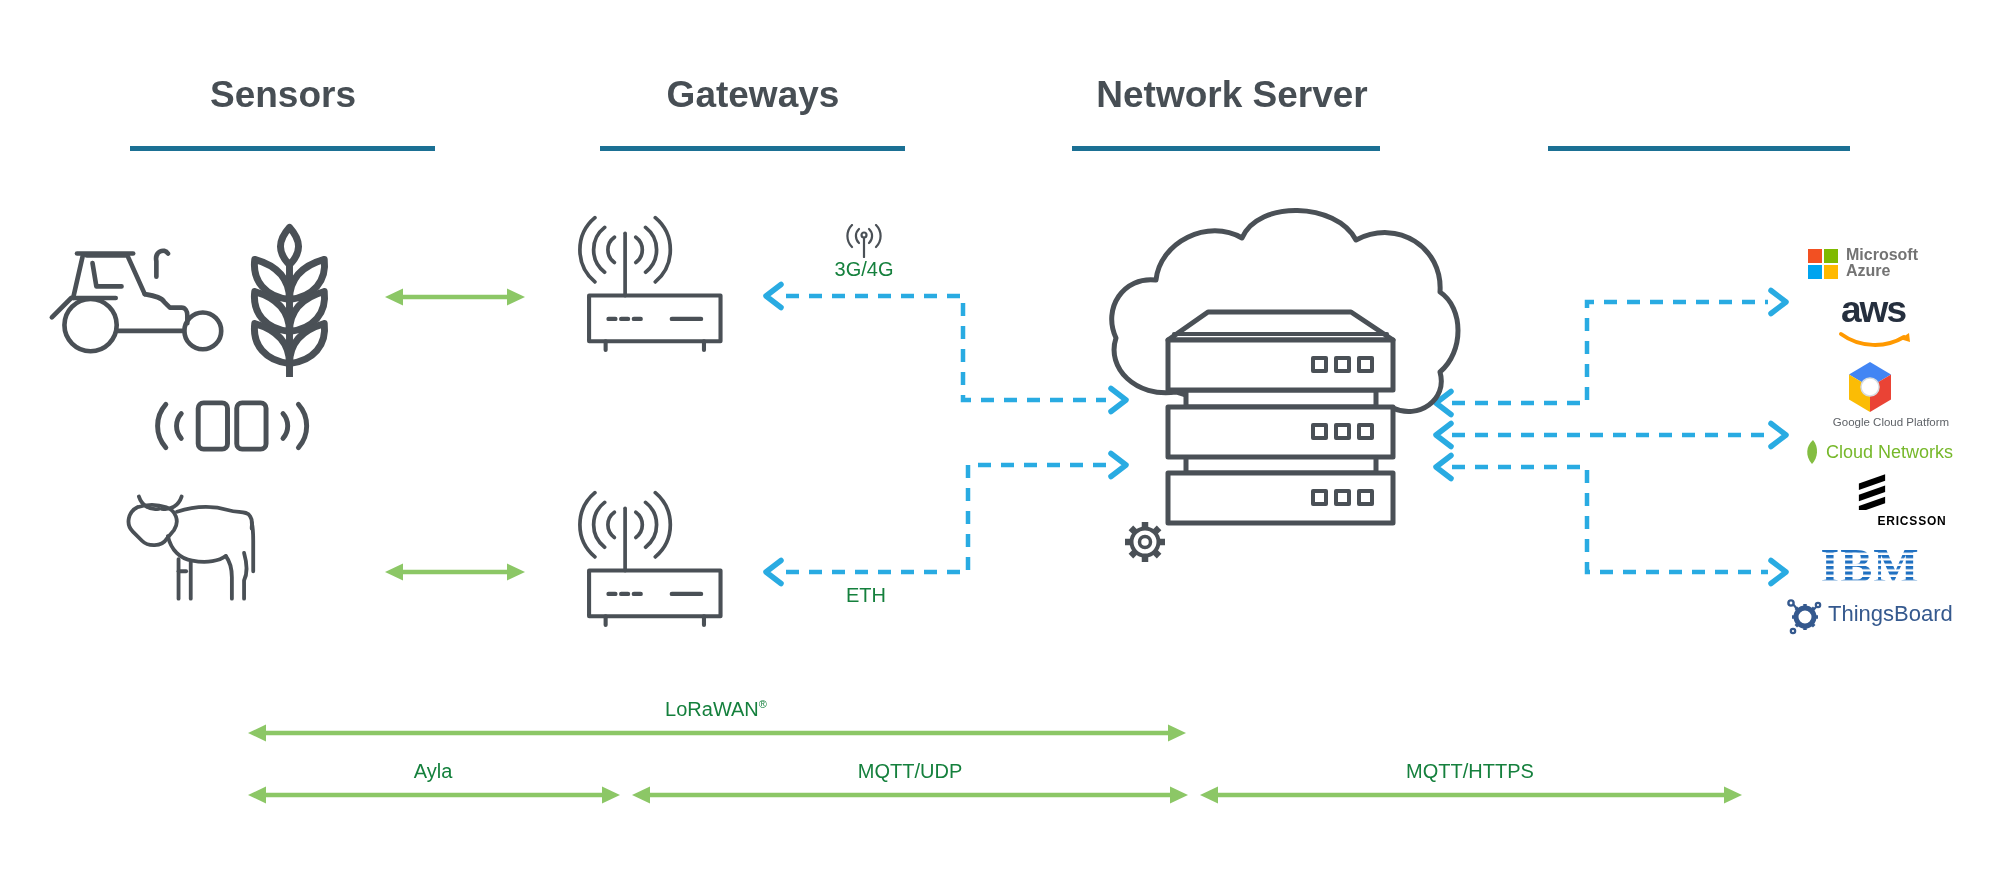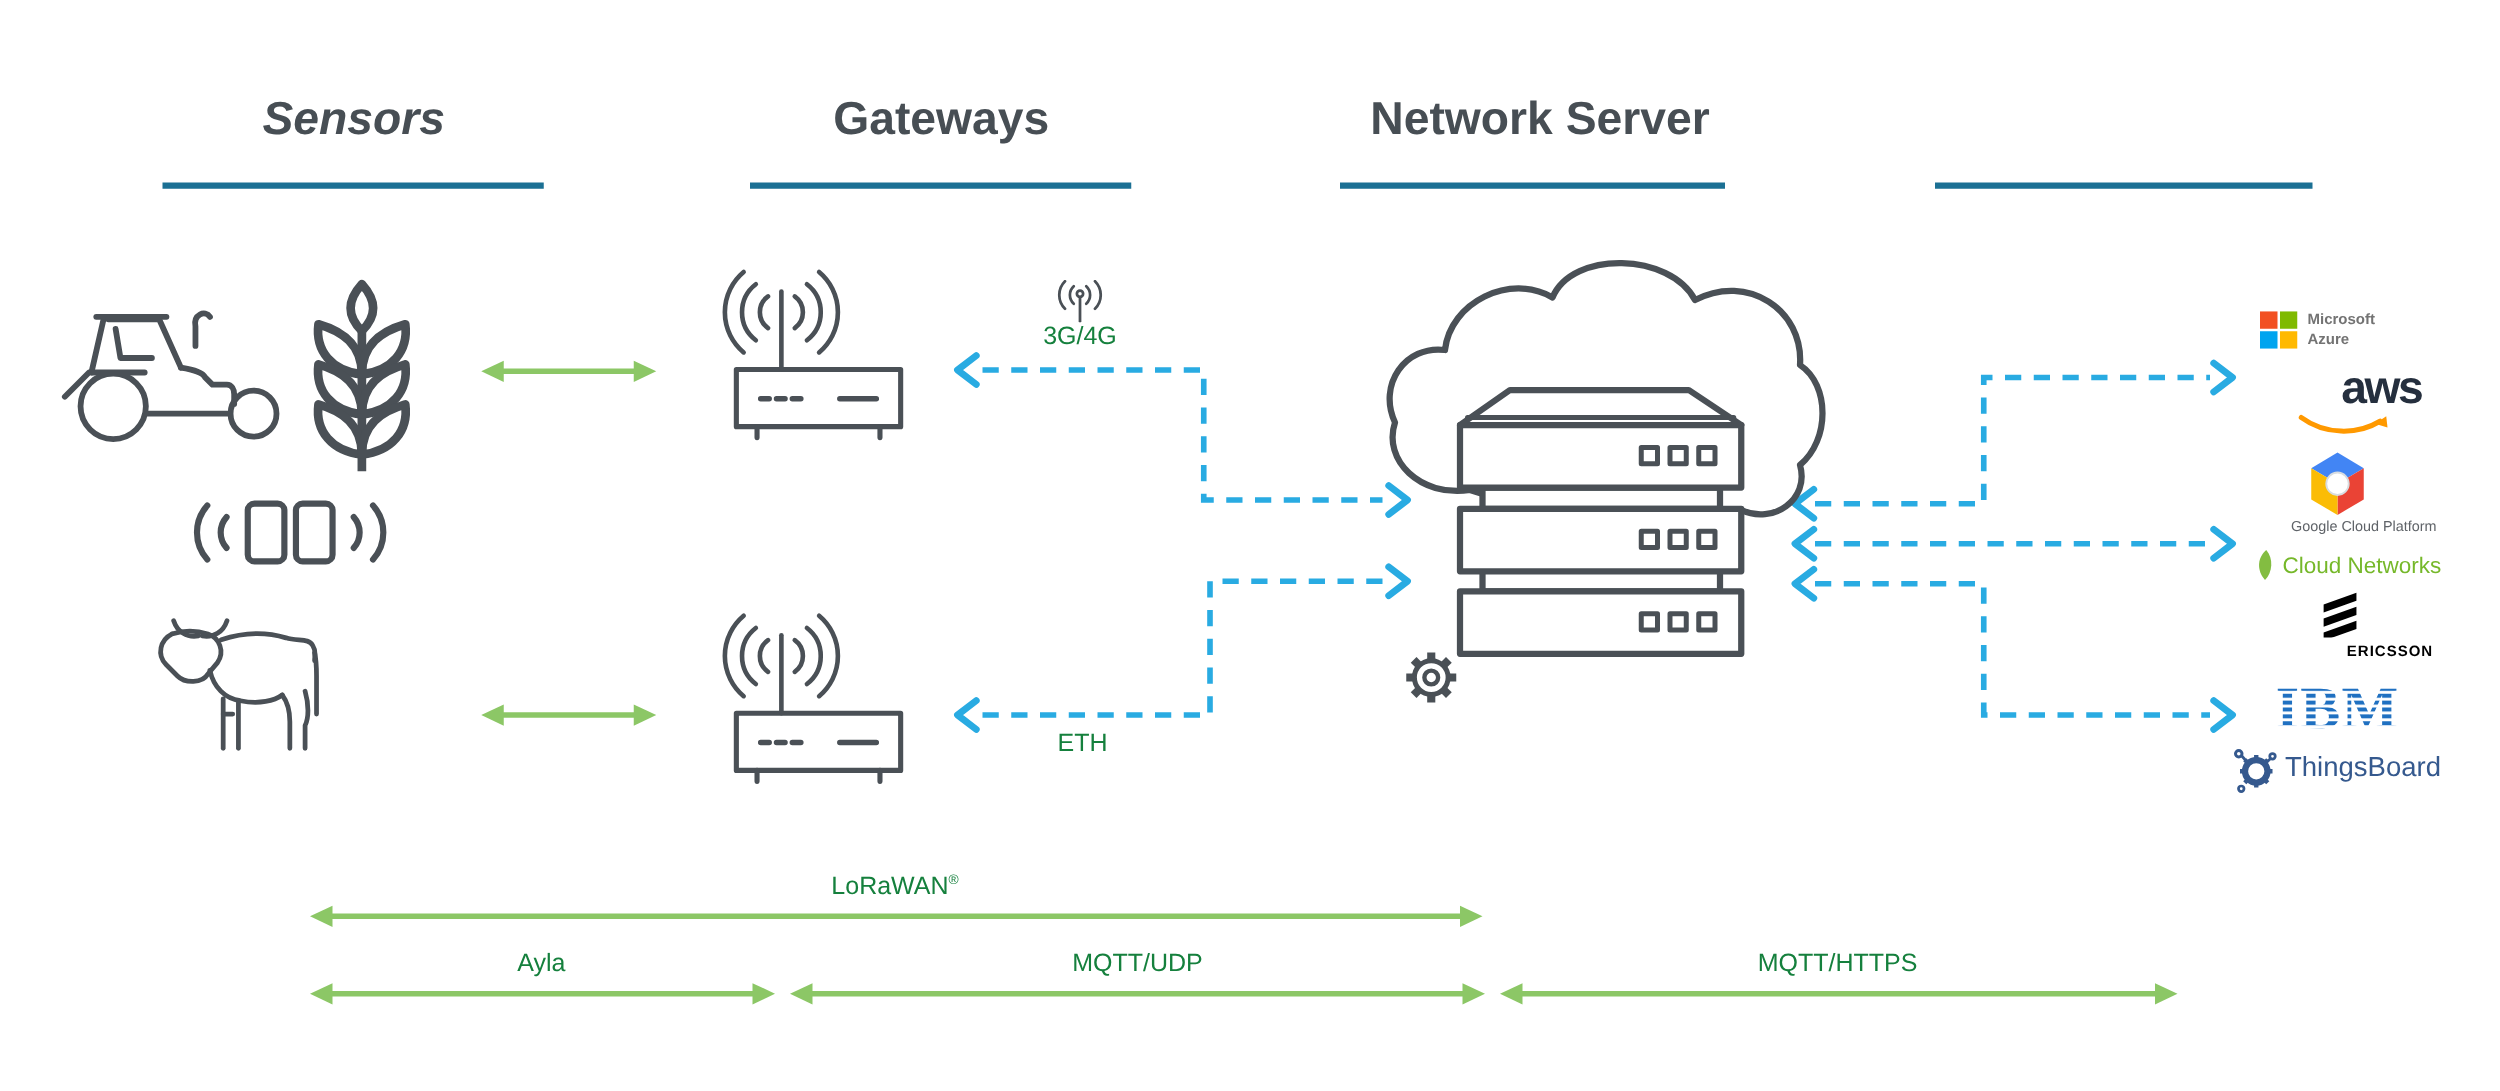--- a/index.html
+++ b/index.html
@@ -6,36 +6,36 @@
   .stage{position:relative;width:2000px;height:873px;background:#fff;
          font-family:"Liberation Sans",sans-serif;overflow:hidden;}
   .abs{position:absolute;}
   .hdg{position:absolute;font-size:37px;font-weight:bold;color:#474E54;
        text-align:center;transform:translateX(-50%);white-space:nowrap;}
   .hdg.wrap{white-space:normal;width:310px;line-height:49px;}
   .rule{position:absolute;height:5px;background:#1B7094;}
   .lbl{position:absolute;font-size:20px;font-weight:500;color:#15803d;
        transform:translateX(-50%);white-space:nowrap;}
   .lbl sup{font-size:11px;}
-  .ms-text{position:absolute;font-size:12px;line-height:16px;font-weight:600;color:#737373;}
+  .ms-text{position:absolute;font-size:16px;line-height:16px;font-weight:600;color:#737373;}
   .aws-text{position:absolute;font-size:37px;font-weight:bold;color:#252F3E;
             letter-spacing:-2px;transform:translateX(-50%);line-height:30px;}
   .gcp-text{position:absolute;font-size:11.5px;color:#5F6368;transform:translateX(-50%);white-space:nowrap;margin-left:20px;}
   .ayla-text{position:absolute;font-size:18px;color:#76B82A;white-space:nowrap;}
   .eri-text{position:absolute;font-size:12px;font-weight:bold;color:#000;
             letter-spacing:.8px;transform:translateX(-50%);white-space:nowrap;}
   .tb-text{position:absolute;font-size:22px;color:#35598E;white-space:nowrap;}
   svg{display:block;}
 </style>
 </head>
 <body>
 
 <div class="stage">
 
-  <div class="hdg" style="left:283px;top:74px;font-style:italic;">Sensors</div>
+  <div class="hdg" style="left:283px;top:74px;">Sensors</div>
   <div class="hdg" style="left:1232px;top:74px;">Network Server</div>
   <div class="hdg" style="left:753px;top:74px;">Gateways</div>
 
   <div class="rule" style="left:130px;top:146px;width:305px;"></div>
   <div class="rule" style="left:600px;top:146px;width:305px;"></div>
   <div class="rule" style="left:1072px;top:146px;width:308px;"></div>
   <div class="rule" style="left:1548px;top:146px;width:302px;"></div>
 
   <svg class="abs" style="left:0;top:0;" width="2000" height="873" viewBox="0 0 2000 873">
     <g stroke="#8CC766" fill="#8CC766">
@@ -254,21 +254,21 @@
     <rect x="0" y="0" width="14" height="14" fill="#F25022"></rect>
     <rect x="16" y="0" width="14" height="14" fill="#7FBA00"></rect>
     <rect x="0" y="16" width="14" height="14" fill="#00A4EF"></rect>
     <rect x="16" y="16" width="14" height="14" fill="#FFB900"></rect>
   </svg>
   <div class="ms-text" style="left:1846px;top:247px;">
     <div>Microsoft</div>
     <div>Azure</div>
   </div>
 
-  <div class="aws-text" style="left:1873px;top:295px;margin-left:32px;">aws</div>
+  <div class="aws-text" style="left:1873px;top:295px;">aws</div>
   <svg class="abs" style="left:1838px;top:331px;" width="74" height="20" viewBox="0 0 74 20">
     <path d="M3 3 C22 17 48 17 66 6" fill="none" stroke="#FF9900" stroke-width="4" stroke-linecap="round"></path>
     <polygon points="71,2 72,11 62,8" fill="#FF9900"></polygon>
   </svg>
 
   <svg class="abs" style="left:1846px;top:360px;" width="48" height="54" viewBox="0 0 48 54">
     <polygon points="24,2 45,14.5 24,27 3,14.5" fill="#4285F4"></polygon>
     <polygon points="45,14.5 45,39.5 24,52 24,27" fill="#EA4335"></polygon>
     <polygon points="3,14.5 24,27 24,52 3,39.5" fill="#FBBC05"></polygon>
     <circle cx="24" cy="27" r="9" fill="#fff" stroke="#D7DCE0" stroke-width="1.5"></circle>

